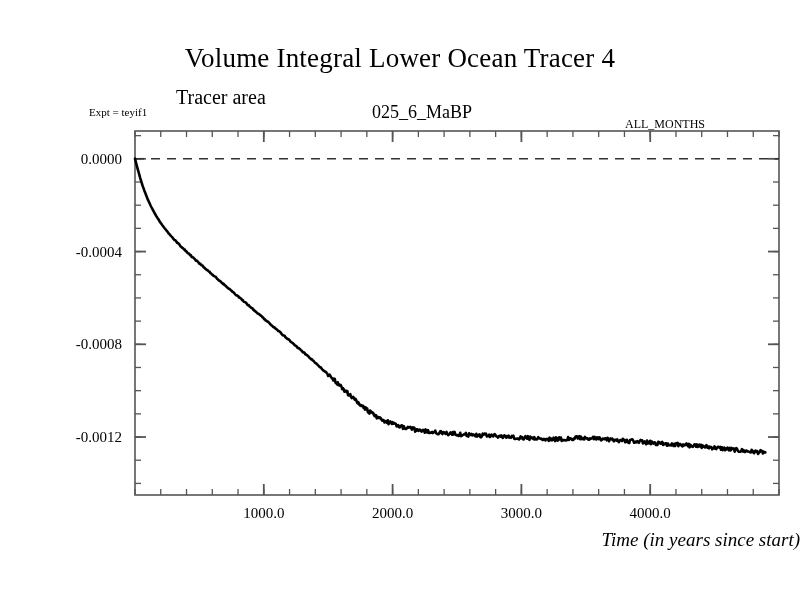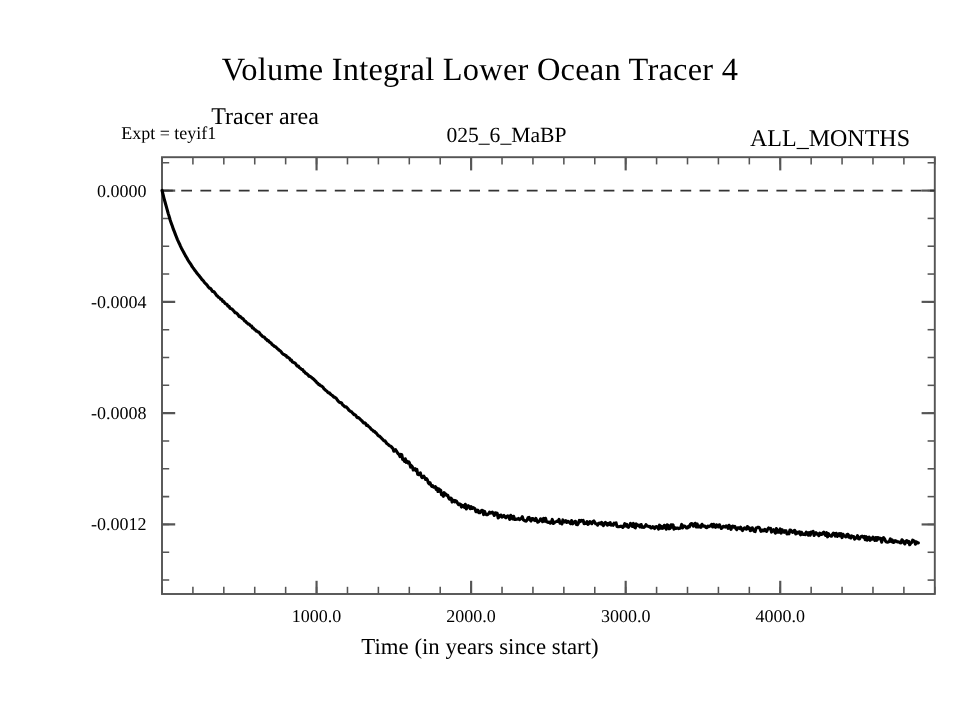--- a/index.html
+++ b/index.html
@@ -45,39 +45,39 @@
   }
   .meta-row {
     position: absolute;
     left: 0;
     top: 102px;
     width: 800px;
     height: 22px;
   }
   .meta-expt {
     position: absolute;
-    left: 101px;
+    left: 89px;
     top: 0;
-    font-size: 15px;
+    font-size: 11px;
     line-height: 20px;
     white-space: nowrap;
   }
   .meta-period {
     position: absolute;
     left: 372px;
     top: 0;
     font-size: 18px;
     line-height: 20px;
     white-space: nowrap;
   }
   .meta-months {
     position: absolute;
     left: 625px;
-    top: 4px;
-    font-size: 20px;
+    top: 12px;
+    font-size: 12px;
     line-height: 20px;
     white-space: nowrap;
   }
 
   
   #plot-wrap {
     position: absolute;
     left: 0;
     top: 0;
     width: 800px;
@@ -97,24 +97,25 @@
   .xtick-label {
     font-family: "Liberation Serif", "DejaVu Serif", serif;
     font-size: 15px;
     fill: #000;
   }
   .axis-title {
     position: absolute;
     left: 0;
     top: 528px;
     width: 800px;
-    text-align: center;
+    text-align: right;
     font-size: 19px;
     line-height: 24px;
     white-space: nowrap;
+    font-style: italic;
   }
 </style>
 </head>
 <body>
 
 <div id="page">
 
   <div class="main-title">Volume Integral Lower Ocean Tracer 4</div>
 
   <div class="subtitle-area">Tracer area</div>

